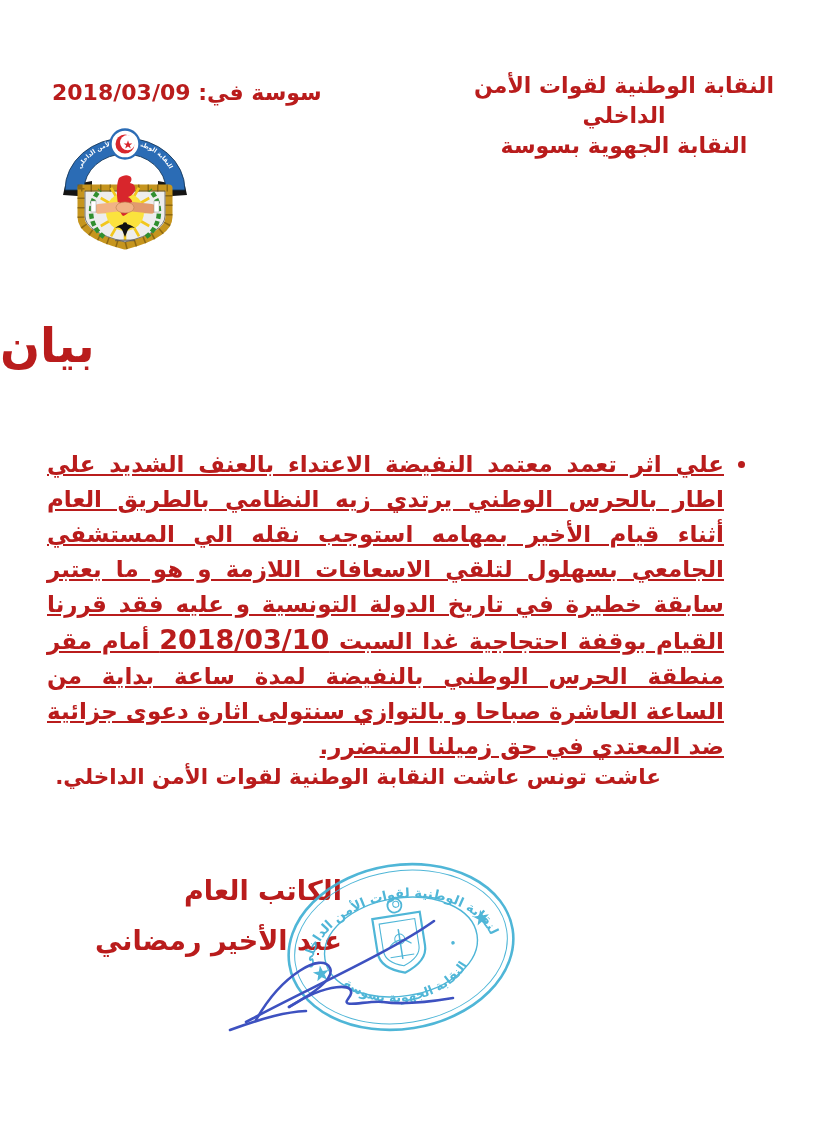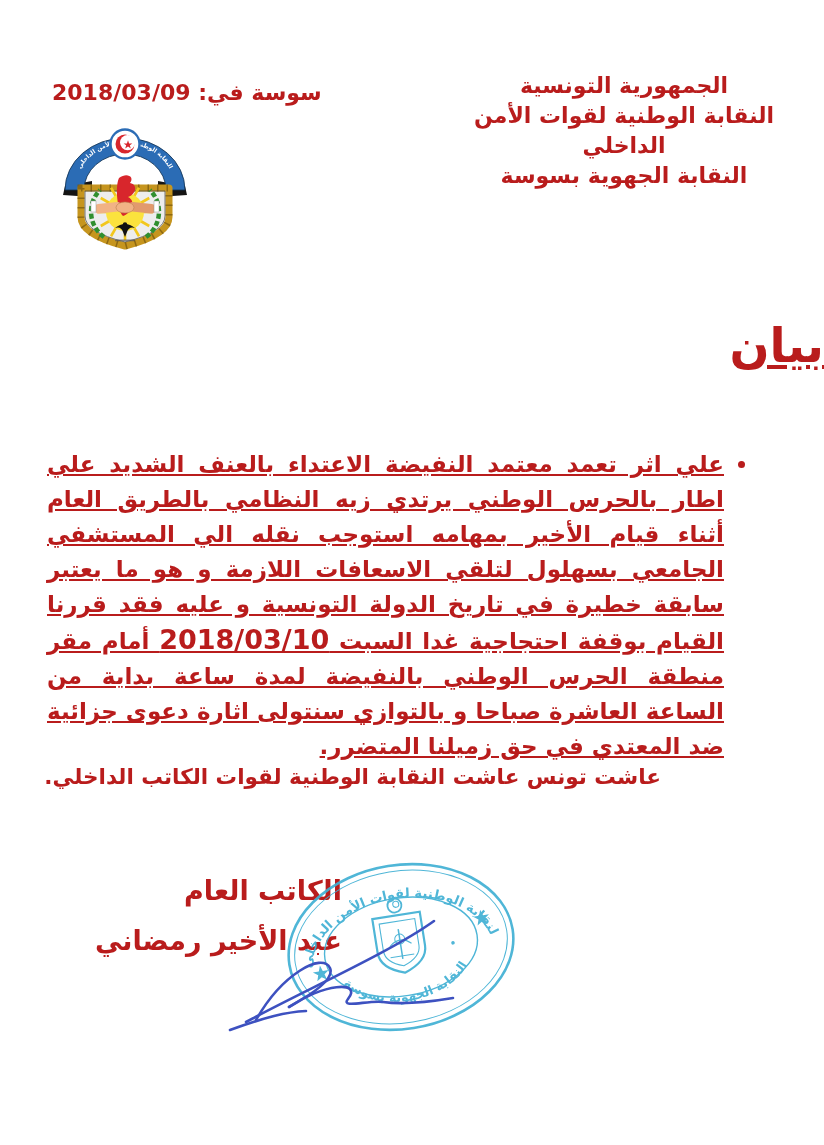--- a/index.html
+++ b/index.html
@@ -17,22 +17,22 @@
     direction:rtl;font-size:22px;font-weight:bold;white-space:nowrap;
   }
   .header-block{
     position:absolute;top:71px;left:438px;width:372px;
     direction:rtl;text-align:center;
     font-size:22px;font-weight:bold;line-height:30px;
   }
   .emblem-wrap{position:absolute;top:124px;left:60px;width:130px;height:128px;}
   .doc-title{
     position:absolute;top:318px;left:0;width:100%;
-    text-align:right;direction:rtl;
-    font-size:47px;font-weight:bold;letter-spacing:1px;text-decoration:underline;
+    text-align:left;direction:rtl;
+    font-size:47px;font-weight:bold;letter-spacing:1px;
   }
   .body-section{
     position:absolute;top:447px;left:47px;right:72px;
     direction:rtl;
   }
   .body-section ul{margin:0;padding:0 28px 0 0;}
   .body-section li{
     font-size:23px;font-weight:bold;line-height:35px;
     text-align:justify;text-align-last:right;text-decoration:underline;
   }
@@ -53,21 +53,20 @@
   .scribble-wrap{position:absolute;top:918px;left:226px;width:238px;height:118px;}
 </style>
 </head>
 <body>
 
 <div class="page">
 
   <div class="date-line">سوسة في: 2018/03/09</div>
 
   <div class="header-block">
-    <div>الجمهورية التونسية</div>
     <div>النقابة الوطنية لقوات الأمن الداخلي</div>
     <div>النقابة الجهوية بسوسة</div>
   </div>
 
   <div class="emblem-wrap">
     <svg viewBox="0 0 130 128" width="130" height="128">
 
       <polygon points="5,62 32,57 32,73 3,71" fill="#141414"></polygon>
       <polygon points="125,62 98,57 98,73 127,71" fill="#141414"></polygon>
       <rect x="9" y="62" width="16" height="2" fill="#caa23a" opacity=".7"></rect>
@@ -123,21 +122,21 @@
   </div>
 
   <div class="doc-title">بيان</div>
 
   <div class="body-section">
     <ul>
       <li><span>علي اثر تعمد معتمد النفيضة الاعتداء بالعنف الشديد علي اطار بالحرس الوطني يرتدي زيه النظامي بالطريق العام أثناء قيام الأخير بمهامه استوجب نقله الي المستشفي الجامعي بسهلول لتلقي الاسعافات اللازمة و هو ما يعتبر سابقة خطيرة في تاريخ الدولة التونسية و عليه فقد قررنا القيام بوقفة احتجاجية غدا السبت </span><span class="date-big">2018/03/10</span><span> أمام مقر منطقة الحرس الوطني بالنفيضة لمدة ساعة بداية من الساعة العاشرة صباحا و بالتوازي سنتولى اثارة دعوى جزائية ضد المعتدي في حق زميلنا المتضرر.</span></li>
     </ul>
   </div>
 
-  <div class="closing">عاشت تونس عاشت النقابة الوطنية لقوات الكاتب الداخلي.</div>
+  <div class="closing">عاشت تونس عاشت النقابة الوطنية لقوات الأمن الداخلي.</div>
 
   <div class="sig-block">
     <div>الكاتب العام</div>
     <div>عبد الأخير رمضاني</div>
   </div>
 
   <div class="stamp-wrap">
     <svg viewBox="0 0 238 196" width="238" height="196">
       <g stroke="#41b0d4" fill="none">
         <ellipse cx="119" cy="98" rx="113" ry="82" stroke-width="2.6"></ellipse>

